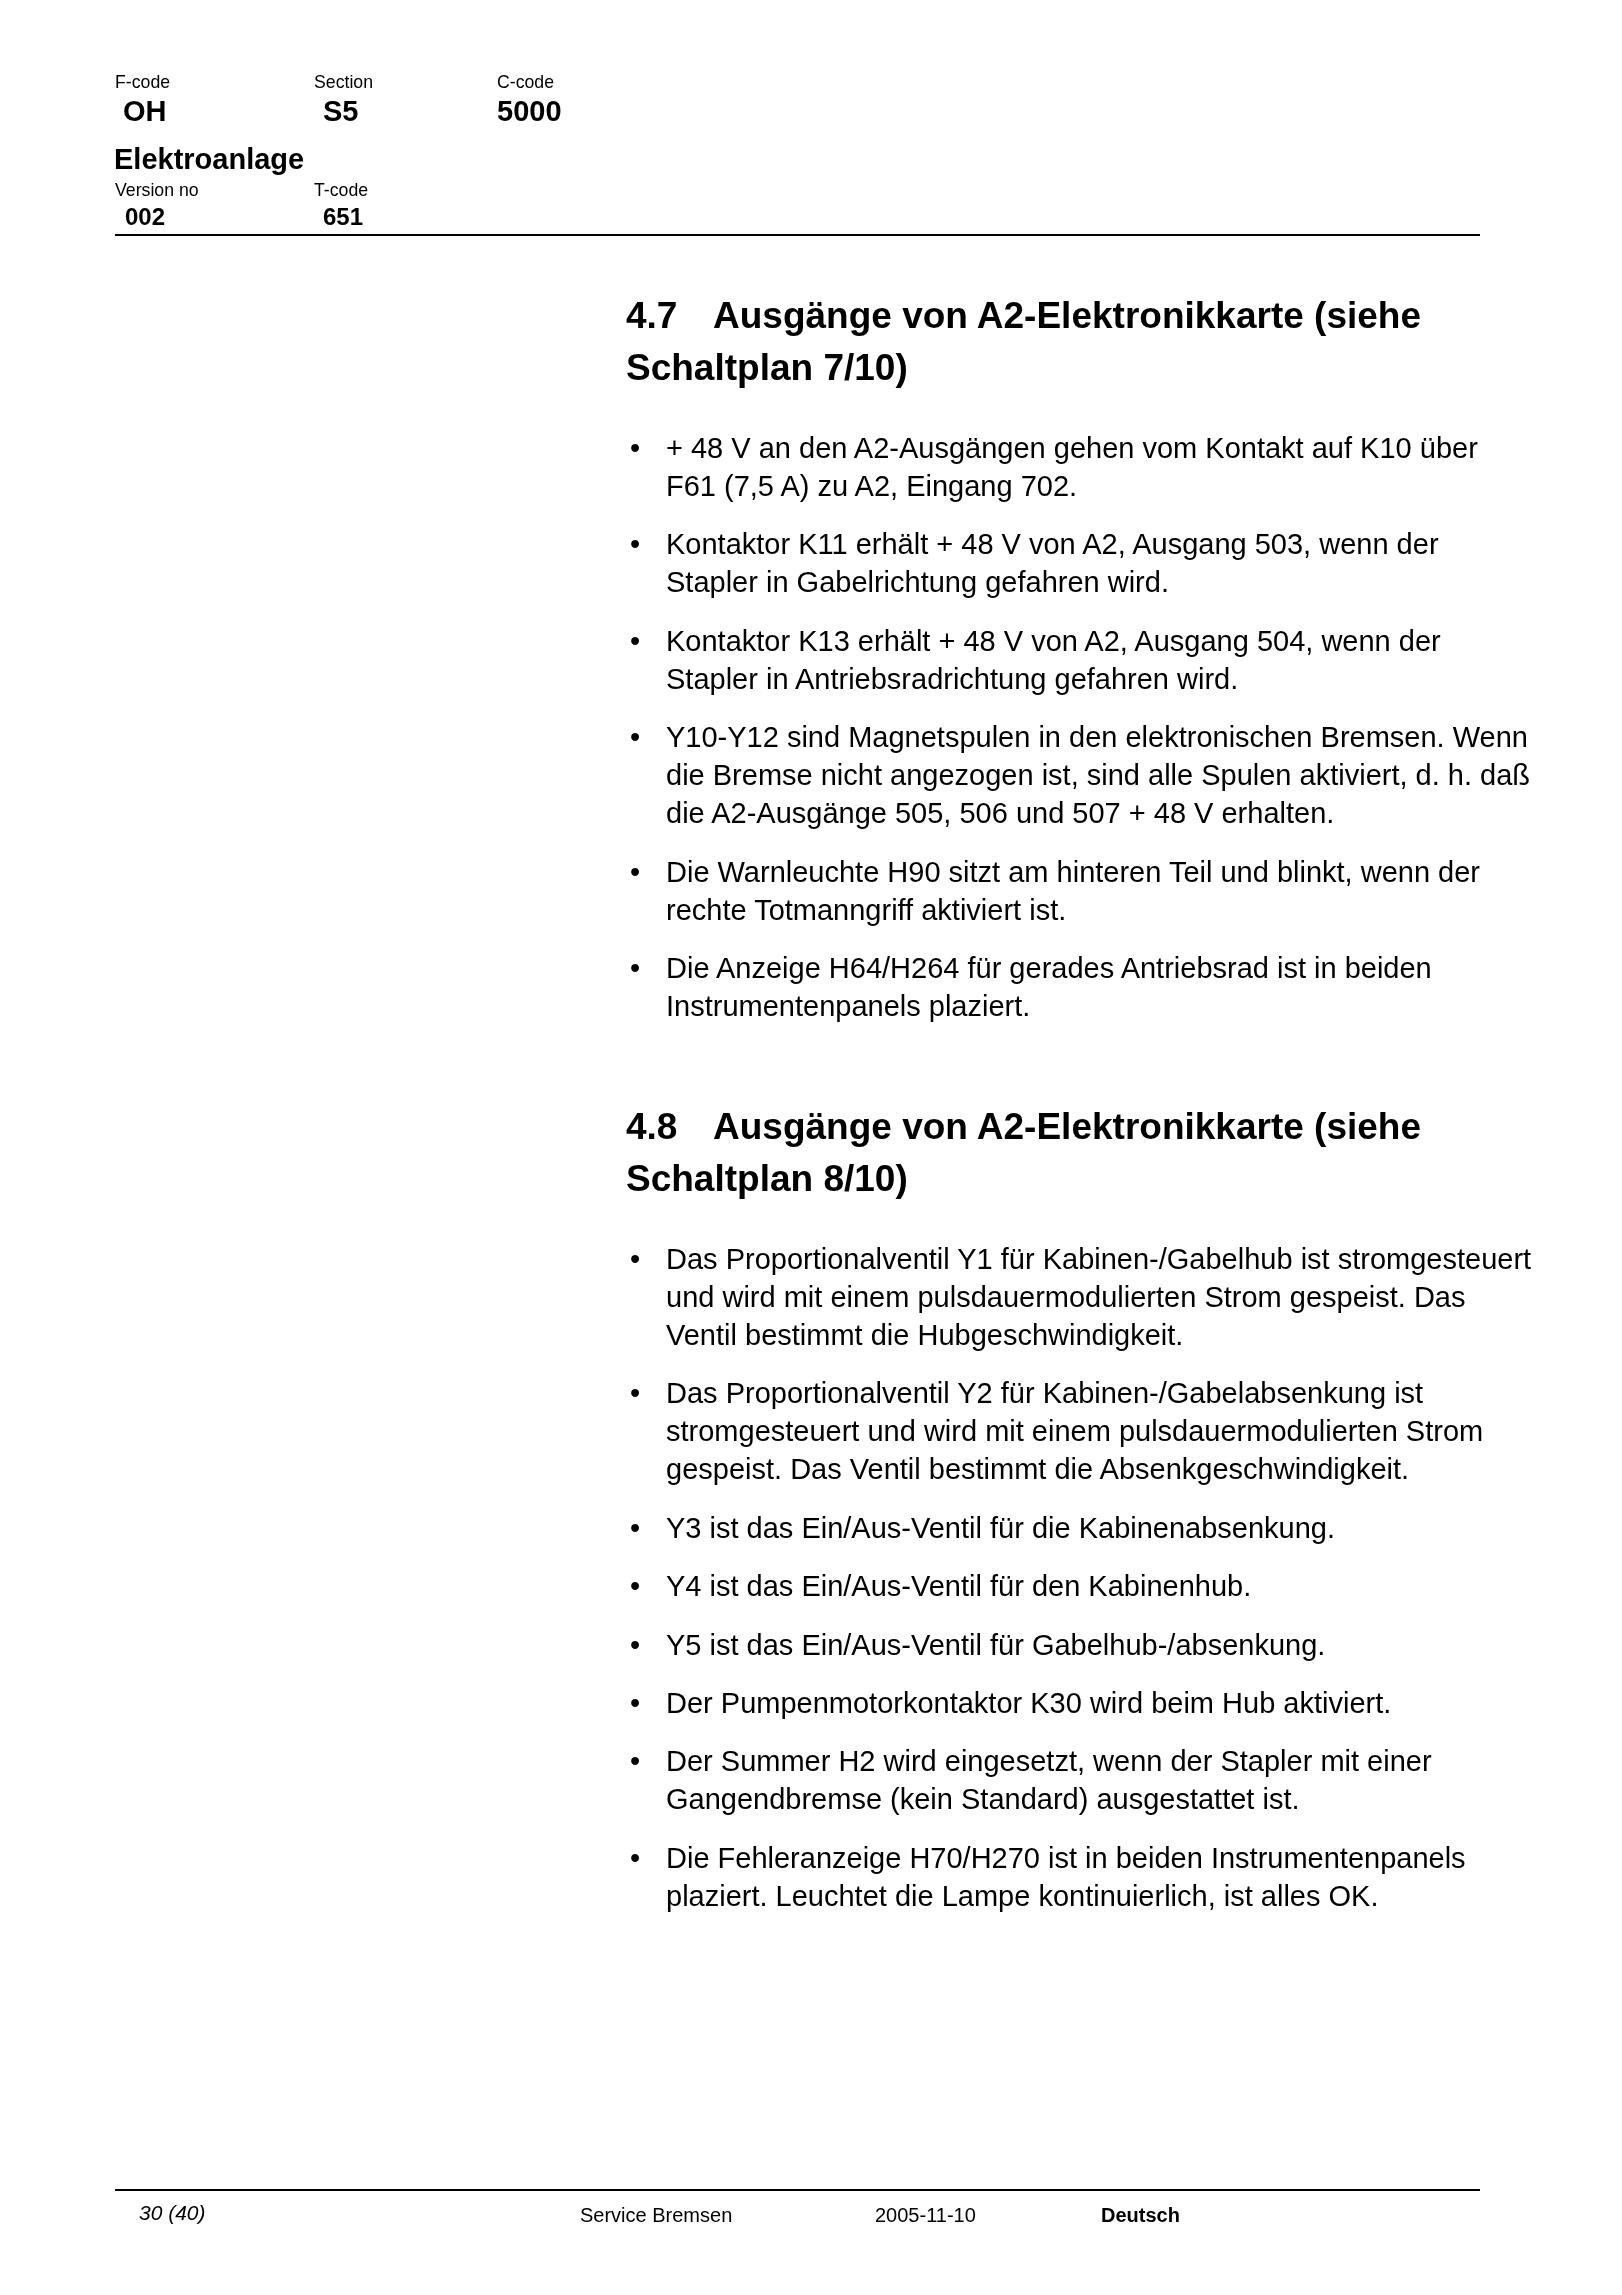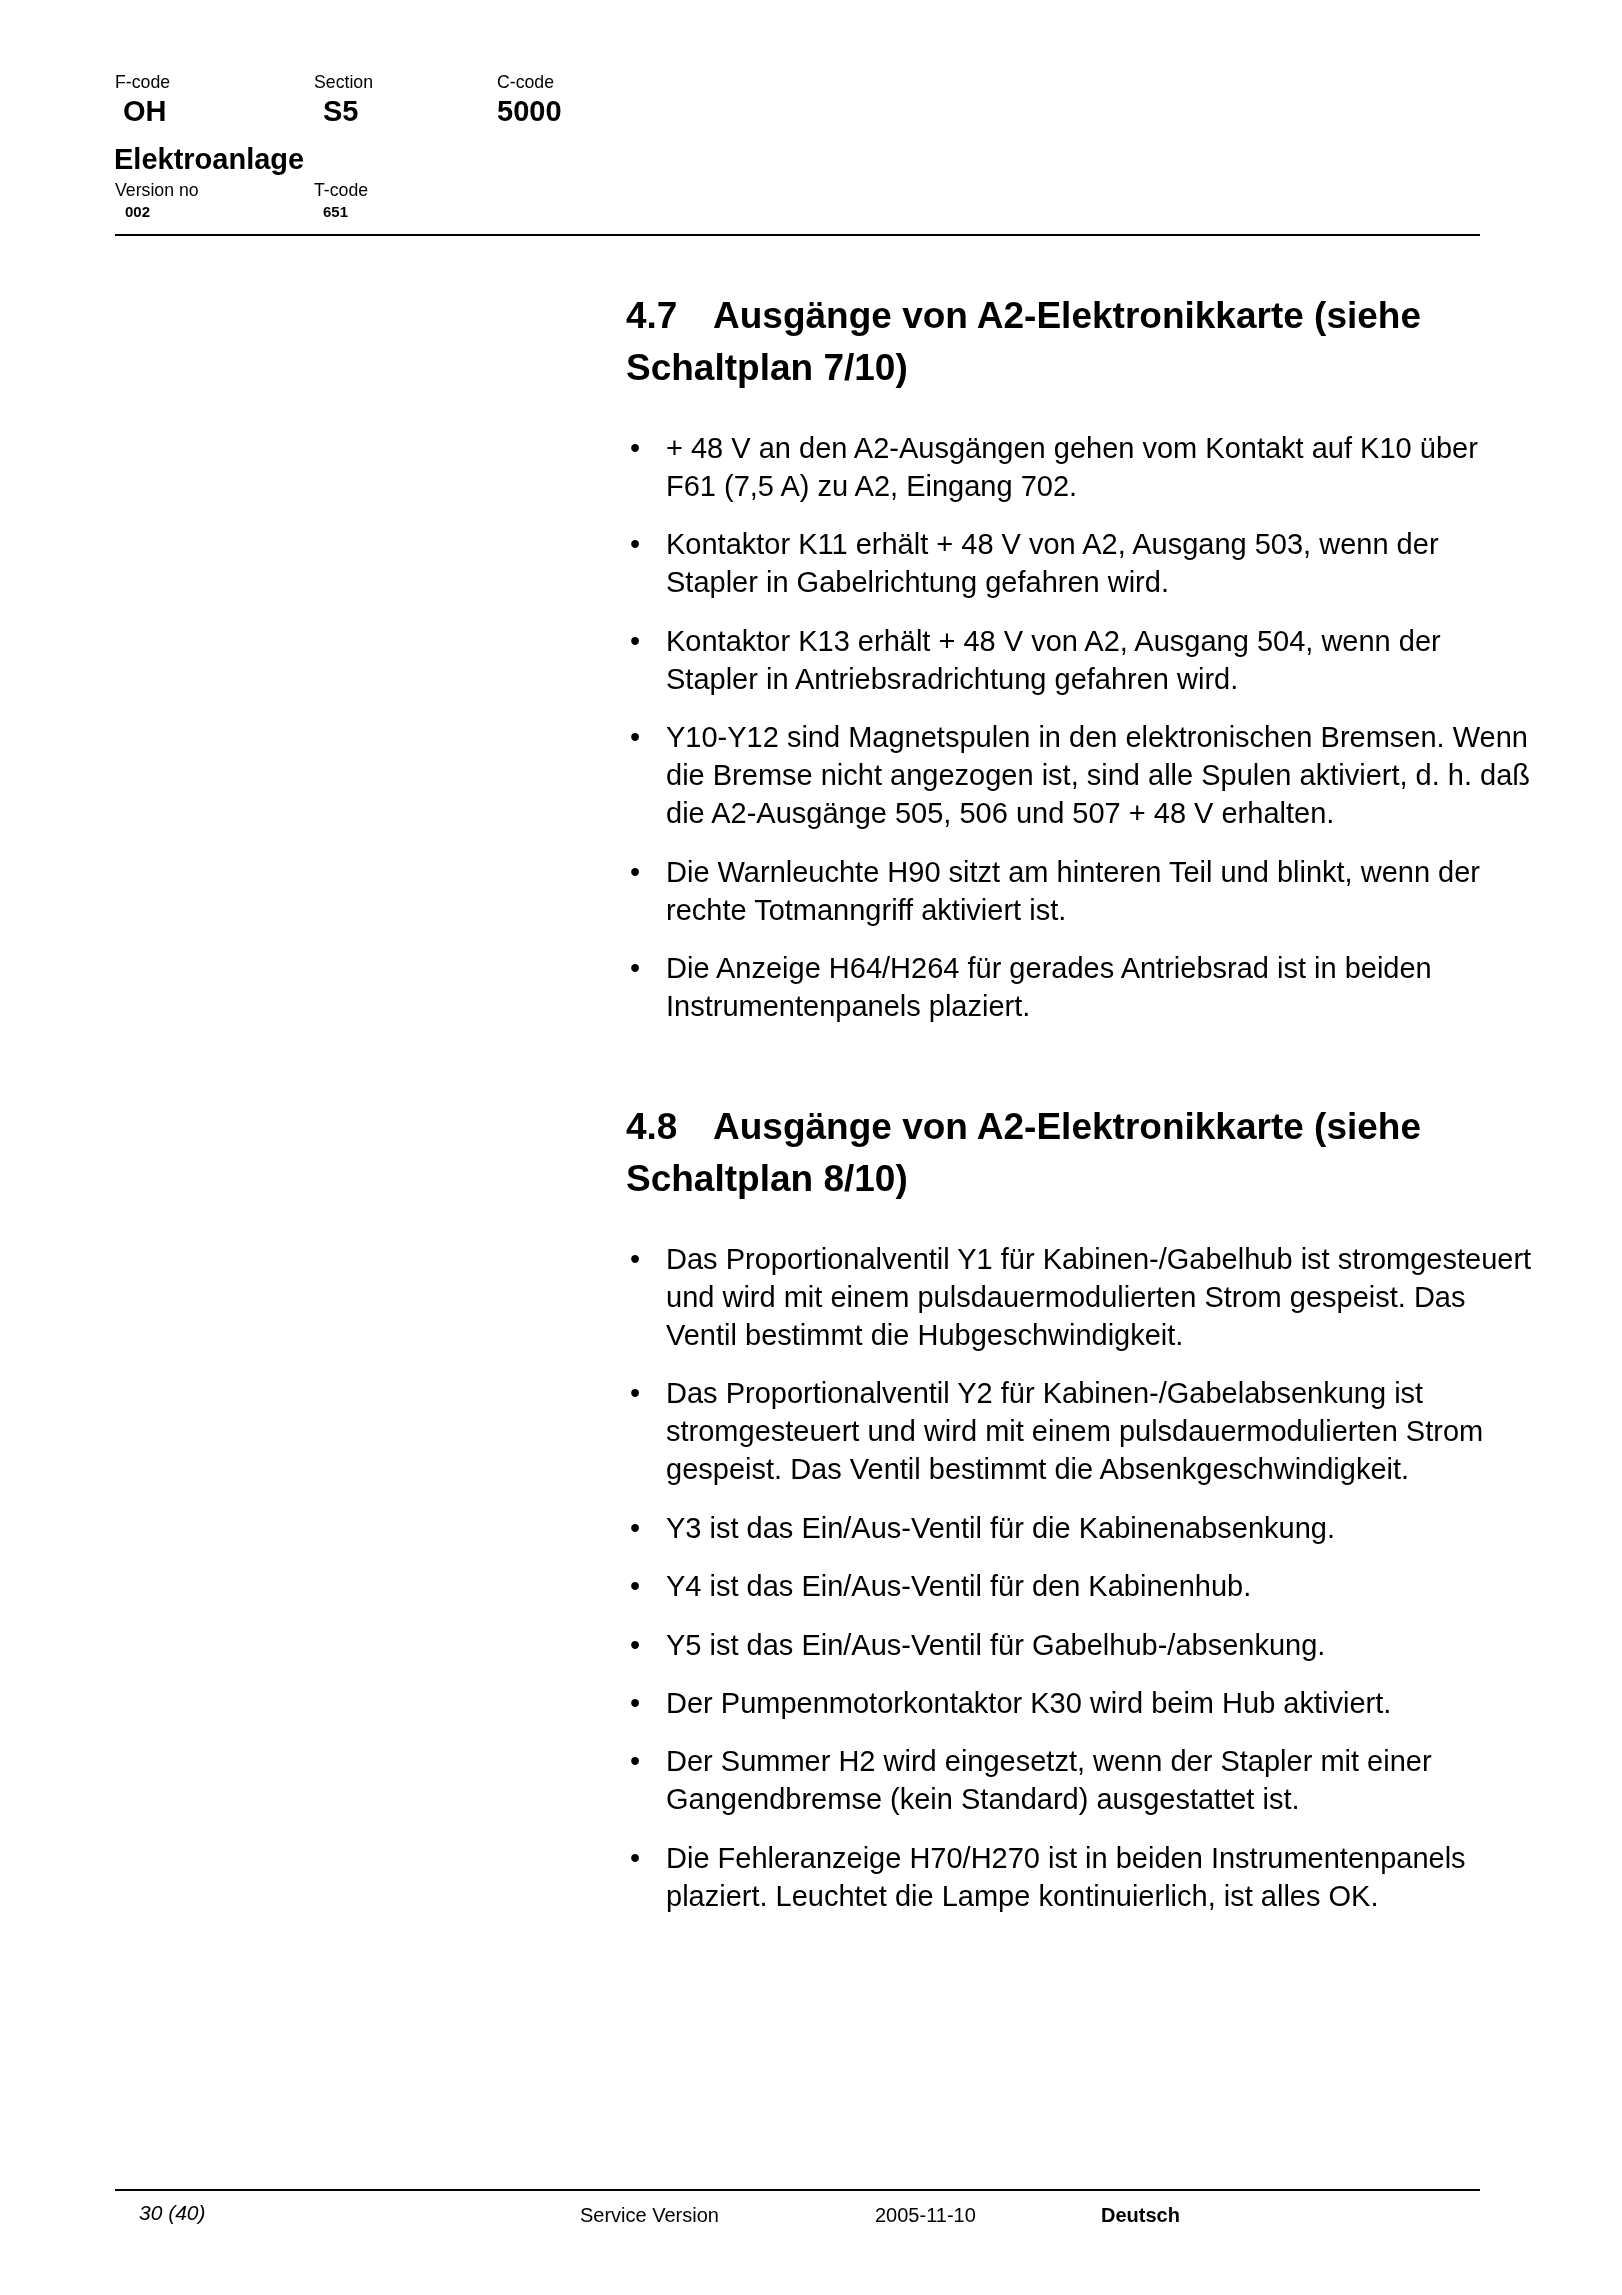--- a/index.html
+++ b/index.html
@@ -11,21 +11,21 @@
     height: 2295px;
     background: #ffffff;
     margin: 0 auto;
     overflow: hidden;
   }
 
   
   .hdr-item { position: absolute; white-space: nowrap; }
   .hdr-label { font-size: 17.7px; font-weight: normal; }
   .hdr-value-lg { font-size: 29px; font-weight: bold; }
-  .hdr-value-sm { font-size: 15px; font-weight: bold; }
+  .hdr-value-sm { font-size: 24px; font-weight: bold; }
 
   #fcode-label   { left: 115px; top: 72px; }
   #fcode-value   { left: 123px; top: 95px; text-align: right; }
   #section-label { left: 314px; top: 72px; }
   #section-value { left: 323px; top: 95px; }
   #ccode-label   { left: 497px; top: 72px; }
   #ccode-value   { left: 497px; top: 95px; }
   #doc-title     { left: 114px; top: 143px; font-size: 29px; font-weight: bold; }
   #version-label { left: 115px; top: 180px; }
   #version-value { left: 125px; top: 203px; }
@@ -138,19 +138,19 @@
         <li><span class="marker">•</span><span>Der Summer H2 wird eingesetzt, wenn der Stapler mit einer Gangendbremse (kein Standard) ausgestattet ist.</span></li>
         <li><span class="marker">•</span><span>Die Fehleranzeige H70/H270 ist in beiden Instrumentenpanels plaziert. Leuchtet die Lampe kontinuierlich, ist alles OK.</span></li>
       </ul>
     </section>
 
   </main>
 
   <footer>
     <div class="rule" id="footer-rule"></div>
     <div class="ftr-item" id="ftr-page">30 (40)</div>
-    <div class="ftr-item" id="ftr-doc">Service Version</div>
+    <div class="ftr-item" id="ftr-doc">Service Bremsen</div>
     <div class="ftr-item" id="ftr-date">2005-11-10</div>
     <div class="ftr-item" id="ftr-lang">Deutsch</div>
   </footer>
 
 </div>
 
 
 </body></html>

